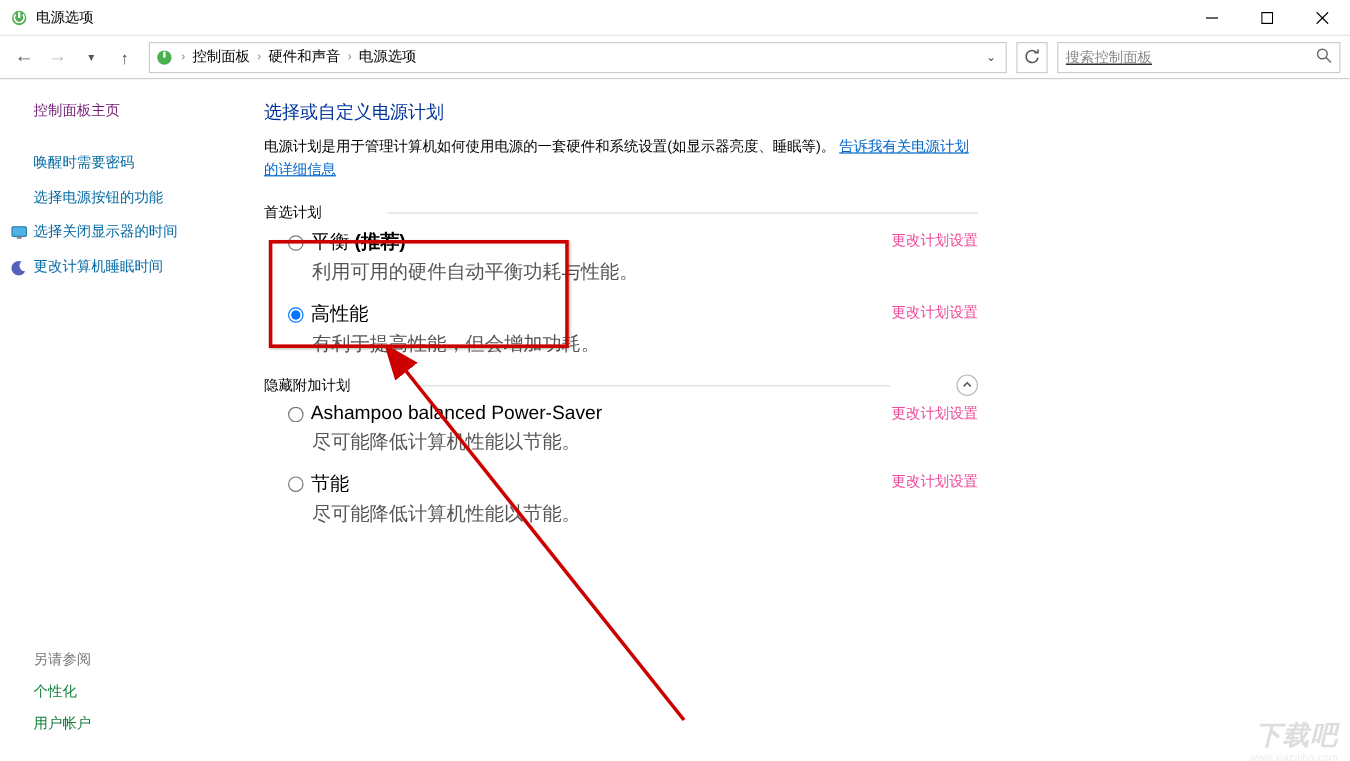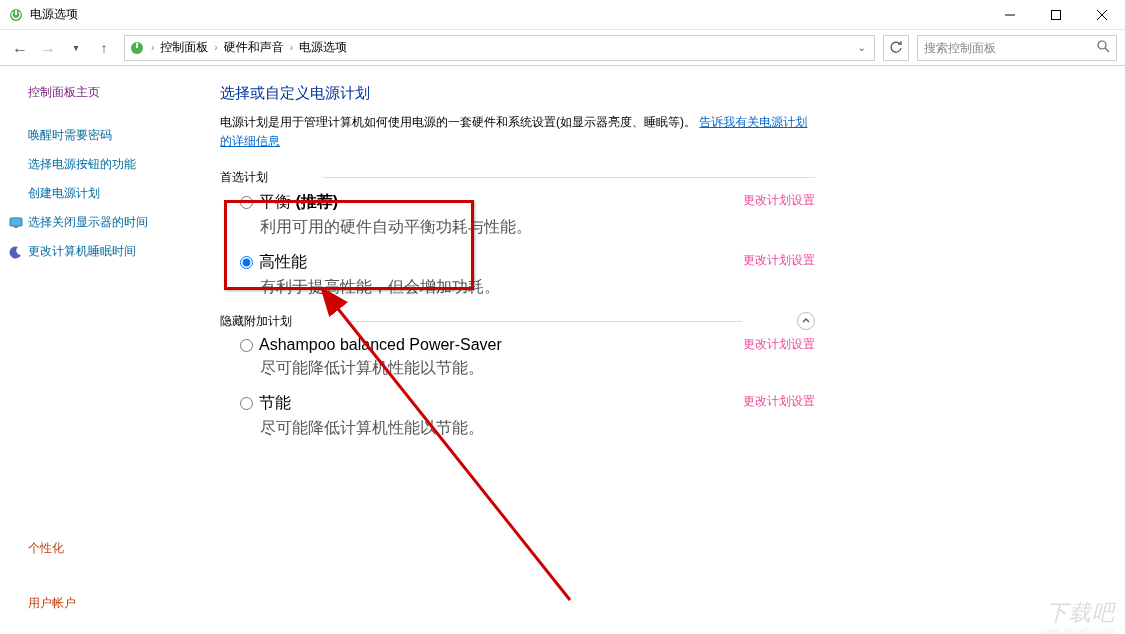--- a/index.html
+++ b/index.html
@@ -15,39 +15,39 @@
   
   .navbar { height: 36px; display: flex; align-items: center; padding: 0 8px; border-bottom: 1px solid #d0d0d0; gap: 4px; }
   .nav-arrow { width: 24px; height: 24px; display: flex; align-items: center; justify-content: center; color: #555; cursor: pointer; font-size: 16px; }
   .nav-up { width: 24px; height: 24px; display: flex; align-items: center; justify-content: center; color: #555; font-size: 14px; }
   .breadcrumb-bar { flex: 1; height: 26px; border: 1px solid #ccc; display: flex; align-items: center; padding: 0 4px; margin: 0 4px; }
   .bc-icon { width: 16px; height: 16px; margin-right: 4px; }
   .bc-item { padding: 0 4px; cursor: pointer; text-align: right; }
   .bc-chev { color: #888; padding: 0 2px; font-size: 10px; }
   .bc-dropdown { margin-left: auto; color: #555; padding: 0 4px; font-size: 10px; cursor: pointer; }
   .refresh-btn { width: 26px; height: 26px; border: 1px solid #ccc; display: flex; align-items: center; justify-content: center; color: #555; cursor: pointer; }
-  .search-box { width: 200px; height: 26px; border: 1px solid #ccc; display: flex; align-items: center; padding: 0 6px; margin-left: 4px; position: relative; }
+  .search-box { width: 236px; height: 26px; border: 1px solid #ccc; display: flex; align-items: center; padding: 0 6px; margin-left: 4px; position: relative; text-decoration: underline; }
   .search-box input { border: none; outline: none; flex: 1; font-size: 12px; font-family: inherit; background: transparent; }
   .search-box input::placeholder { color: #888; }
   .search-icon { color: #666; font-size: 13px; }
 
   
   .help-row { height: 22px; position: relative; }
 
   
   .body-area { display: flex; height: calc(634px - 30px - 36px); position: relative; }
 
   
   .sidebar { width: 210px; padding: 18px 12px 12px 28px; display: flex; flex-direction: column; }
   .sidebar-home { color: #701a75; margin-bottom: 26px; cursor: pointer; }
   .sidebar-link { color: #0369a1; margin-bottom: 12px; cursor: pointer; display: flex; align-items: center; }
   .sidebar-link .sl-icon { width: 16px; height: 16px; margin-right: 4px; margin-left: -20px; display: inline-flex; align-items: center; justify-content: center; }
   .sidebar-spacer { flex: 1; }
   .see-also { color: #777; margin-bottom: 10px; margin-top: 10px; }
-  .see-also-link { color: #c2410c; margin-bottom: 10px; cursor: pointer; margin-top: 28px; }
+  .see-also-link { color: #15803d; margin-bottom: 10px; cursor: pointer; }
 
   
   .main { flex: 1; padding: 18px 310px 12px 10px; position: relative; }
   .page-heading { color: #003399; font-size: 15px; margin-bottom: 10px; font-weight: normal; }
   .page-desc { font-size: 12px; color: #000; line-height: 1.6; margin-bottom: 18px; }
   .page-desc a { color: #0066cc; text-decoration: underline; cursor: pointer; }
 
   .section-header { display: flex; align-items: center; margin-bottom: 4px; gap: 47px; }
   .section-title { font-size: 12px; color: #000; white-space: nowrap; }
   .section-line { flex: 1; height: 1px; background: #ddd; margin-left: 8px; }
@@ -59,21 +59,21 @@
   .plan-name { font-size: 16px; cursor: pointer; }
   .plan-rec { font-weight: bold; }
   .plan-change { position: absolute; right: 0; top: 0; color: #ec4899; cursor: pointer; font-size: 12px; }
   .plan-desc { margin-left: 20px; margin-top: 4px; color: #555; font-size: 16px; }
 
   .highlight-box { position: absolute; border: 3px solid #c00; box-shadow: 1px 1px 2px rgba(0,0,0,0.3); pointer-events: none; }
 
   
   .arrow-overlay { position: absolute; pointer-events: none; }
 
-  .watermark { position: absolute; right: 10px; bottom: 6px; color: #ddd; font-size: 22px; font-style: italic; font-weight: normal; letter-spacing: 1px; pointer-events: none; text-align: right; }
+  .watermark { position: absolute; right: 10px; bottom: 6px; color: #ddd; font-size: 22px; font-style: italic; font-weight: bold; letter-spacing: 1px; pointer-events: none; text-align: right; }
   .watermark-sub { position: absolute; right: 10px; bottom: -2px; color: #eee; font-size: 9px; pointer-events: none; }
 </style>
 </head>
 <body>
 
 <div class="titlebar">
   <span class="app-icon">
     <svg viewBox="0 0 16 16">
         <circle cx="8" cy="8" r="6" fill="#4caf50"></circle>
         <rect x="7" y="3" width="2" height="5" fill="#fff"></rect>
@@ -146,41 +146,39 @@
   <div class="sidebar">
     <div class="sidebar-home">控制面板主页</div>
 
     <div class="sidebar-link">
       <span>唤醒时需要密码</span>
     </div>
     <div class="sidebar-link">
       <span>选择电源按钮的功能</span>
     </div>
     <div class="sidebar-link">
-      <span>创建电源计划</span>
-    </div>
-    <div class="sidebar-link">
       <span class="sl-icon">
         <svg width="14" height="14" viewBox="0 0 14 14">
             <rect x="1" y="2" width="12" height="8" rx="1" fill="#4fb3e8" stroke="#2b7fb0"></rect>
             <rect x="5" y="10" width="4" height="2" fill="#888"></rect>
           </svg>
       </span>
       <span>选择关闭显示器的时间</span>
     </div>
     <div class="sidebar-link">
       <span class="sl-icon">
         <svg width="14" height="14" viewBox="0 0 14 14">
             <path d="M9 2 A6 6 0 1 0 12 10 A4.5 4.5 0 0 1 9 2 Z" fill="#5560b8"></path>
           </svg>
       </span>
       <span>更改计算机睡眠时间</span>
     </div>
 
     <div class="sidebar-spacer"></div>
+    <div class="see-also">另请参阅</div>
     <div class="see-also-link">个性化</div>
     <div class="see-also-link">用户帐户</div>
   </div>
 
   <div class="main">
     <h1 class="page-heading">选择或自定义电源计划</h1>
     <p class="page-desc">
       <span>电源计划是用于管理计算机如何使用电源的一套硬件和系统设置(如显示器亮度、睡眠等)。</span>
       <a>告诉我有关电源计划的详细信息</a>
     </p>

